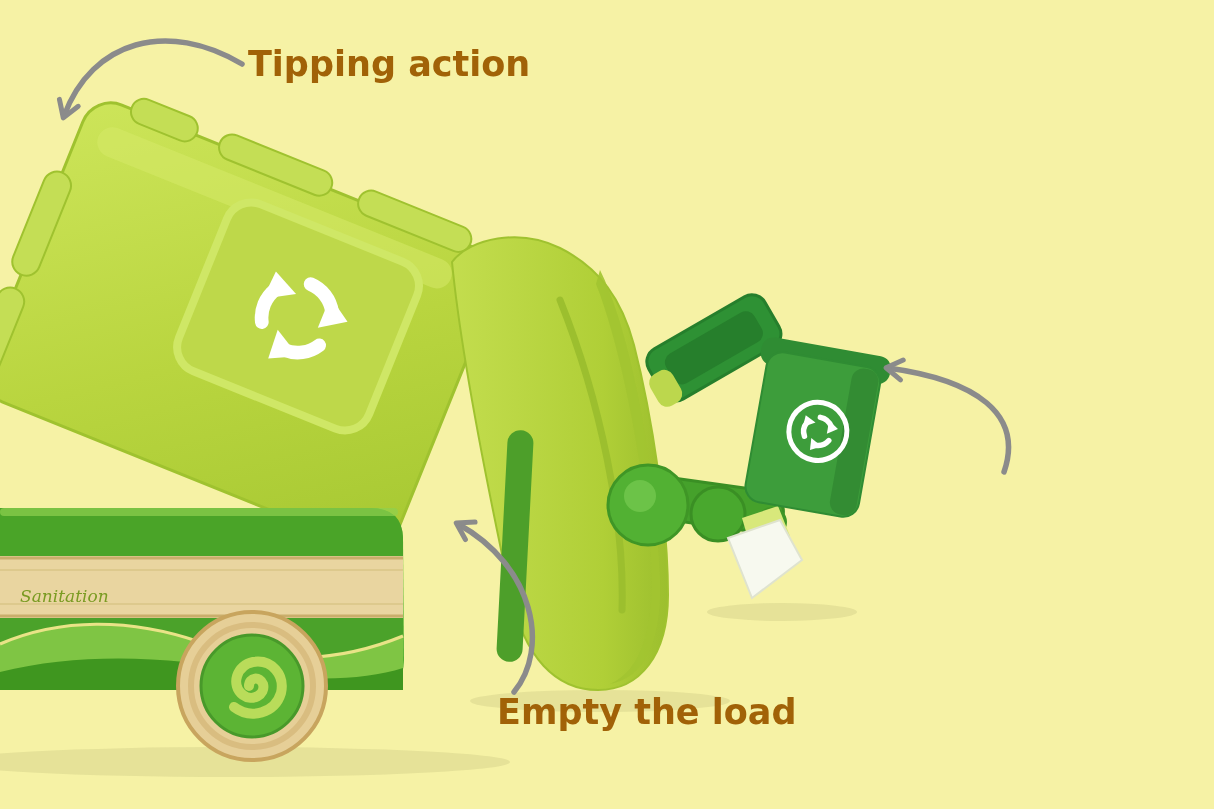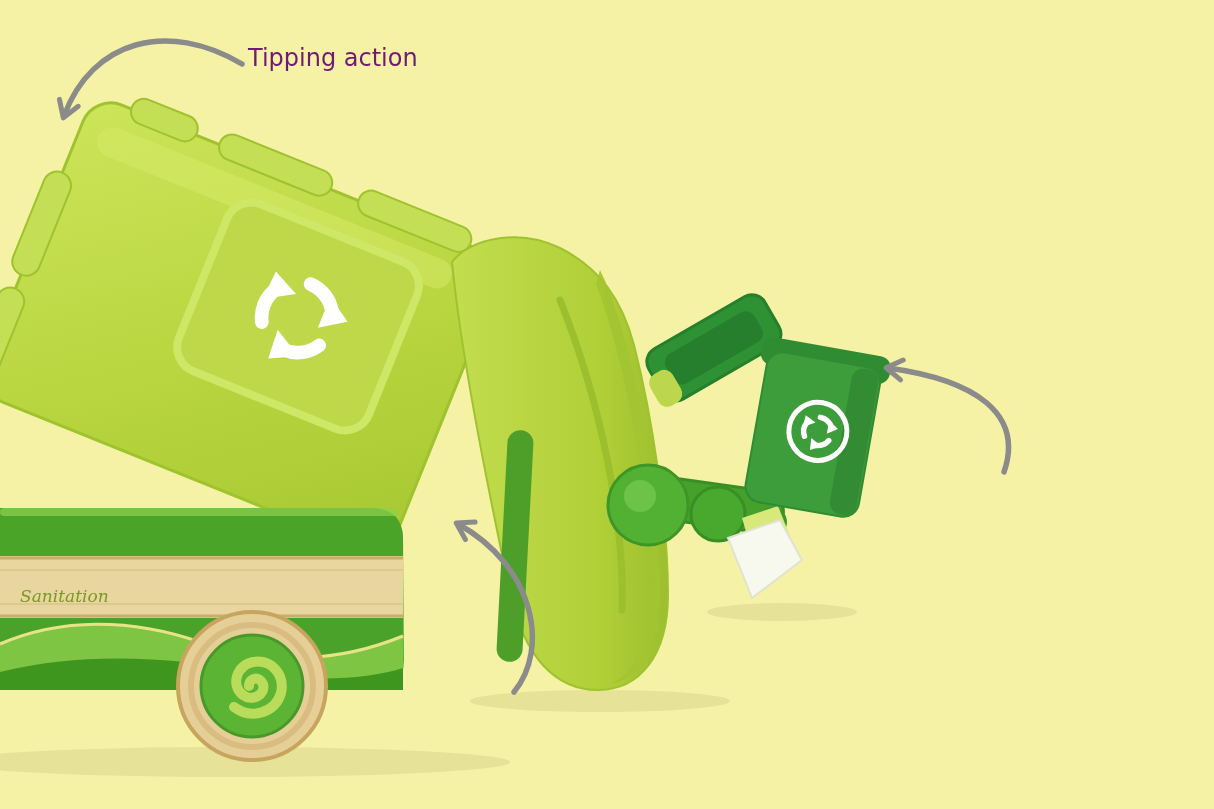--- a/index.html
+++ b/index.html
@@ -5,23 +5,23 @@
   html,body{margin:0;padding:0;}
   .scene{
     position:relative;
     width:1214px;height:809px;
     overflow:hidden;
     background:#f6f2a5;
     font-family:"DejaVu Sans","Liberation Sans",sans-serif;
   }
   .annot{
     position:absolute;
-    font-size:24px;
-    font-weight:400;
-    color:#701a75;
+    font-size:35px;
+    font-weight:700;
+    color:#a16207;
     letter-spacing:0px;
     white-space:nowrap;
     user-select:none;
   }
   .annot.tipping{left:248px;top:44px;}
   .annot.load{left:893px;top:520px;}
   .annot.empty{left:497px;top:692px;}
   svg{position:absolute;left:0;top:0;}
 </style>
 </head>
@@ -148,14 +148,15 @@
     </g>
 
     <g fill="none" stroke="#8b8b8b" stroke-width="5.5" stroke-linecap="round">
       <path d="M 242 64 C 168 20 92 40 64 116" marker-end="url(#ah)"></path>
       <path d="M 1004 472 C 1024 414 976 380 888 368" marker-end="url(#ah)"></path>
       <path d="M 514 692 C 550 648 534 566 458 524" marker-end="url(#ah)"></path>
     </g>
   </svg>
 
   <div class="annot tipping">Tipping action</div>
+  <div class="annot empty">Empty the load</div>
 
 </div>
 
 </body></html>

